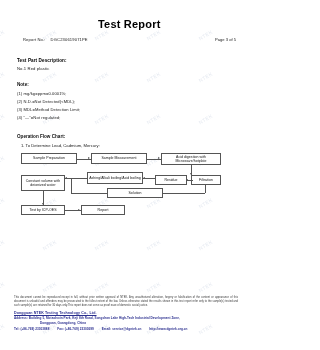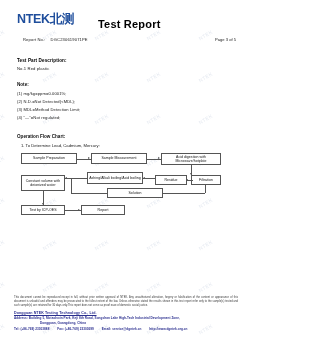--- a/index.html
+++ b/index.html
@@ -216,23 +216,20 @@
       <div class="wm" style="left: -10px; top: 326px;">NTEK</div>
       <div class="wm" style="left: 42px; top: 326px;">NTEK</div>
       <div class="wm" style="left: 94px; top: 326px;">NTEK</div>
       <div class="wm" style="left: 146px; top: 326px;">NTEK</div>
       <div class="wm" style="left: 198px; top: 326px;">NTEK</div>
     </div>
 
   <div class="content">
 
     <div class="header">
-      <div class="logo">
-        <span class="n1">NTEK</span><span class="cn">北测</span>
-      </div>
       <div class="title">Test Report</div>
     </div>
 
     <div class="metaline">
       <div class="reportno">
         <span class="lbl">Report No.:</span><span>DGC230619071PE</span>
       </div>
       <div class="pageno">Page 3 of 5</div>
     </div>
 

